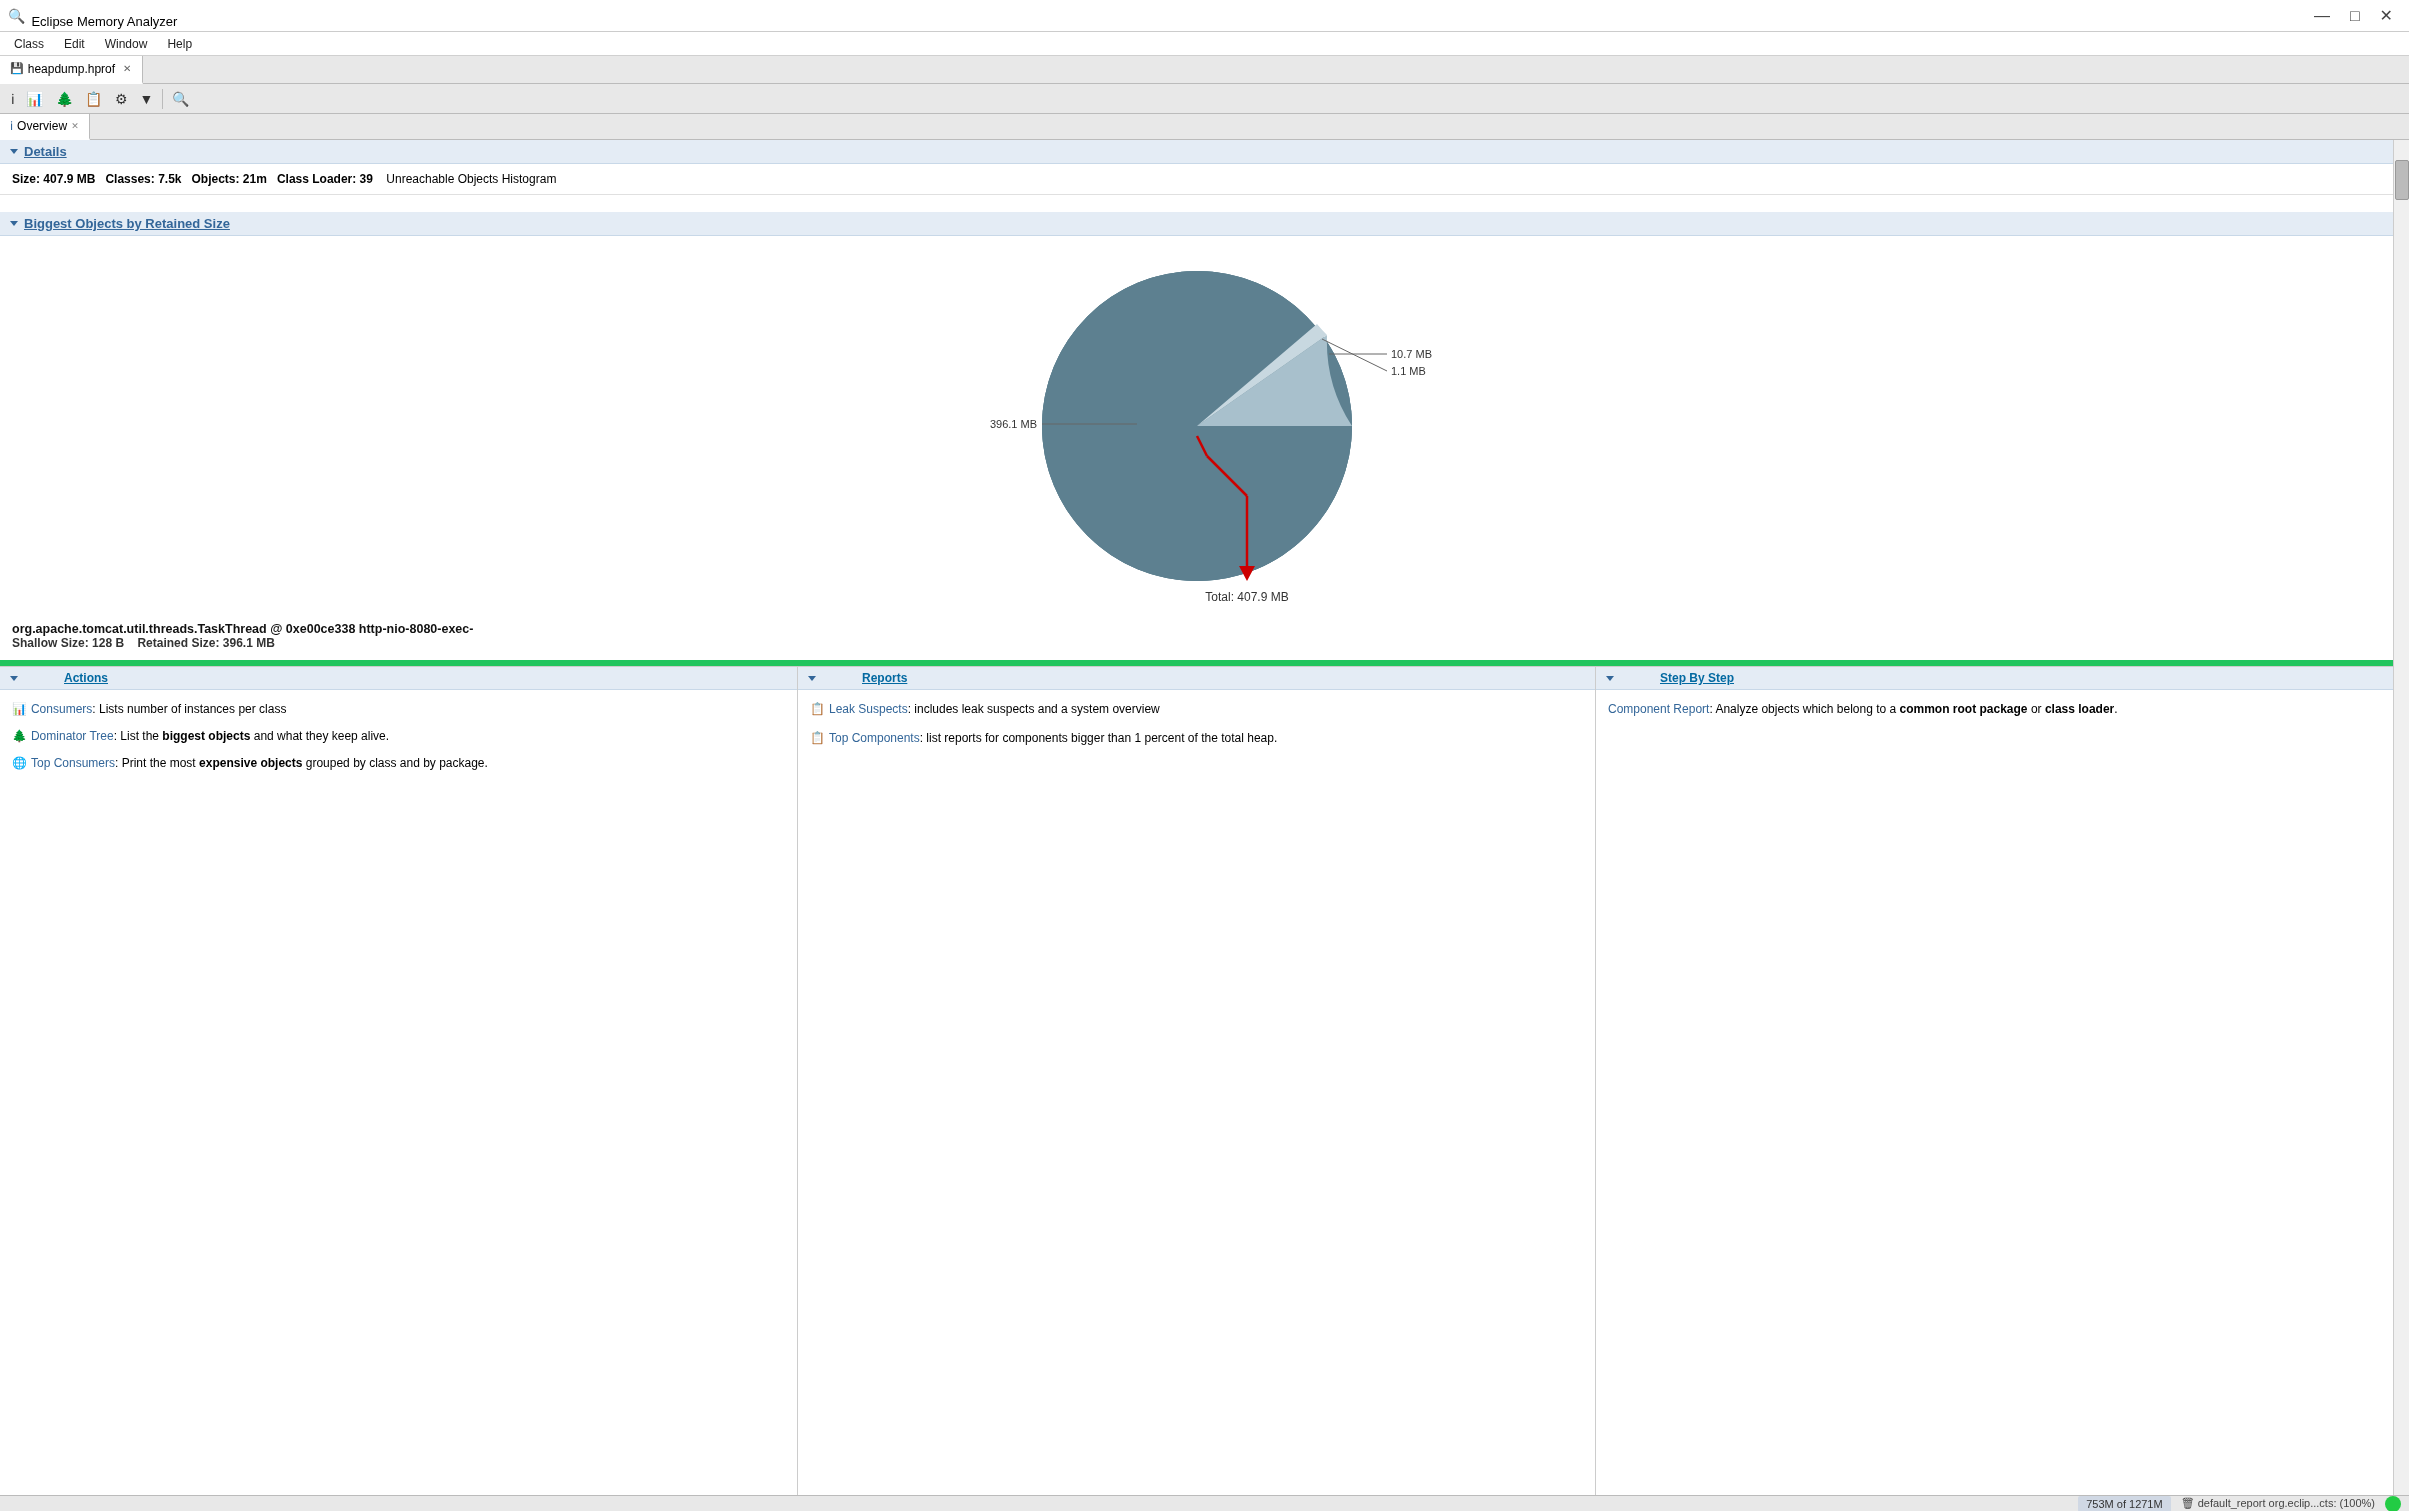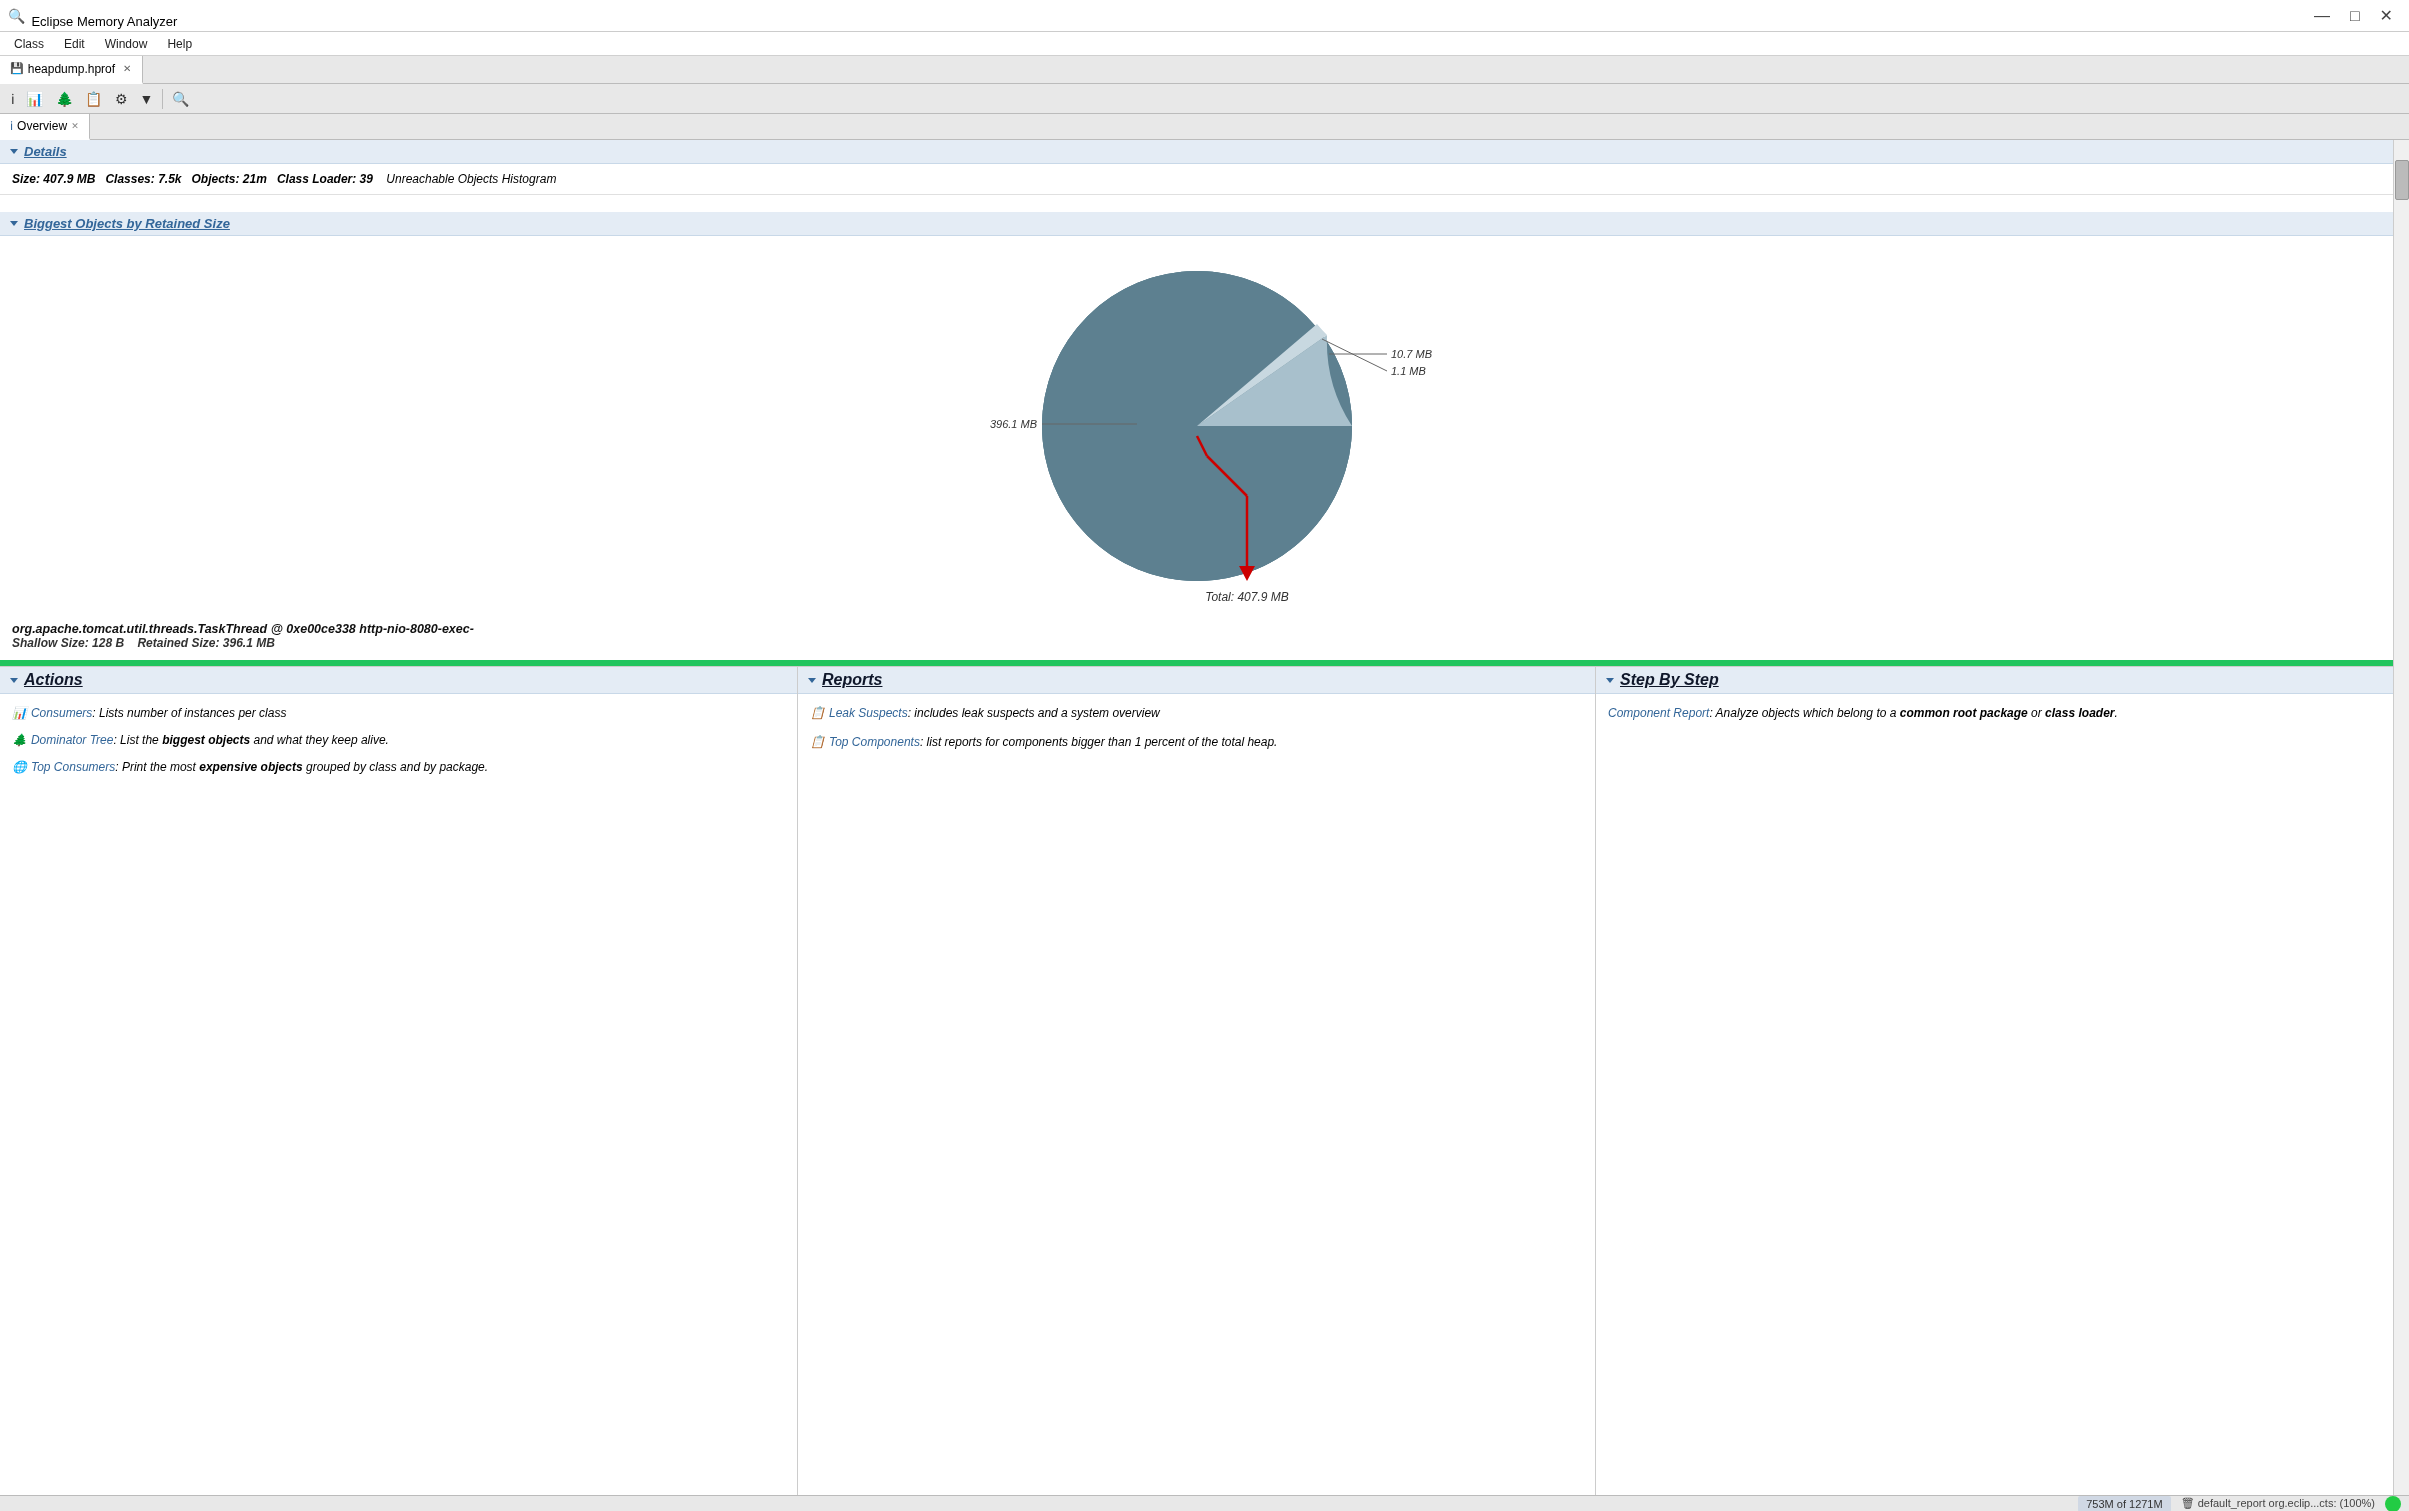--- a/index.html
+++ b/index.html
@@ -97,21 +97,20 @@
     .inner-tab-close { font-size: 9px; color: #888; }
 
     
     .main-content {
       flex: 1;
       background: #fff;
       overflow-y: auto;
       position: relative;
       display: flex;
       flex-direction: column;
-      font-style: italic;
     }
 
     
     .section-header {
       background: #e4ecf5;
       border-bottom: 1px solid #c8d8e8;
       padding: 4px 10px;
       display: flex;
       align-items: center;
       gap: 6px;
@@ -162,21 +161,21 @@
     .bottom-col:last-child { border-right: none; }
     .bottom-section-header {
       background: #e4ecf5;
       border-bottom: 1px solid #c8d8e8;
       padding: 4px 10px;
       display: flex;
       align-items: center;
       gap: 6px;
       cursor: pointer;
     }
-    .bottom-section-title { font-weight: bold; color: #0f172a; font-size: 16px; text-decoration: underline; }
+    .bottom-section-title { font-weight: bold; color: #0369a1; font-size: 12px; text-decoration: underline; margin-left: 40px; }
     .bottom-section-content { padding: 10px 12px; font-size: 12px; line-height: 1.6; }
     .bottom-section-content a { color: #336699; text-decoration: none; }
     .bottom-section-content b { font-weight: bold; }
 
     
     .status-bar {
       background: #e8e8e8;
       border-top: 1px solid #bbb;
       display: flex;
       align-items: center;

